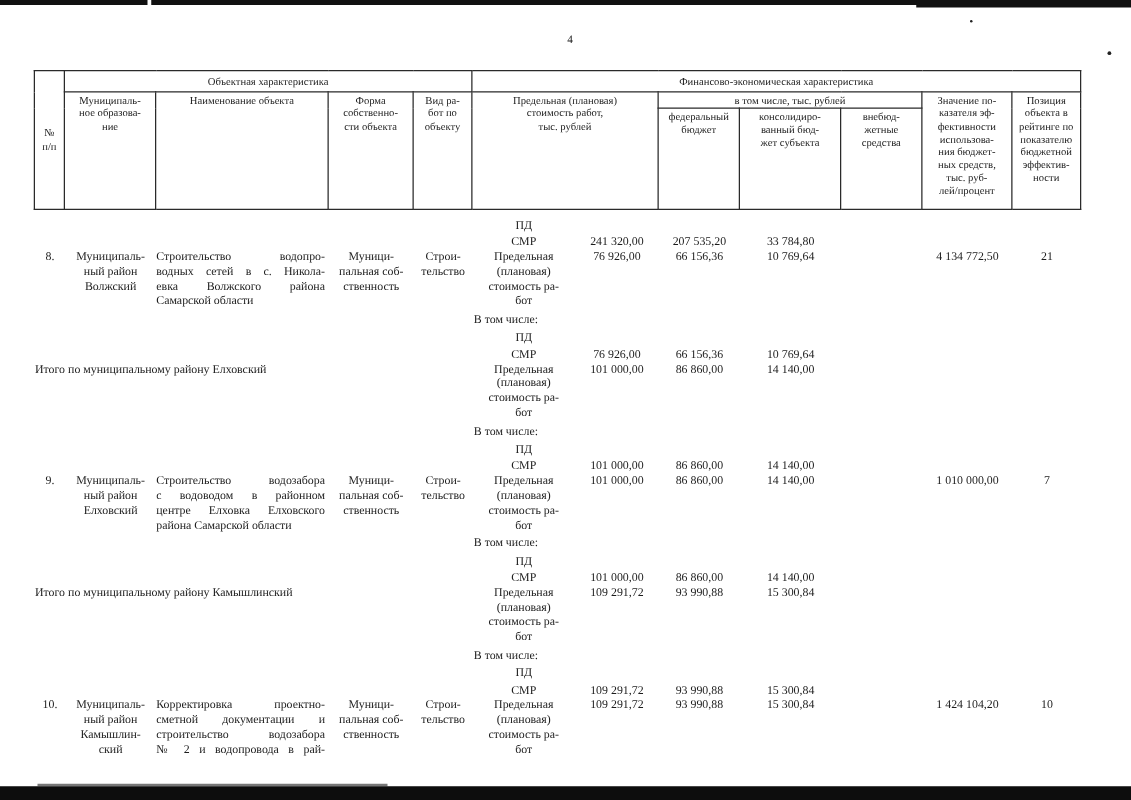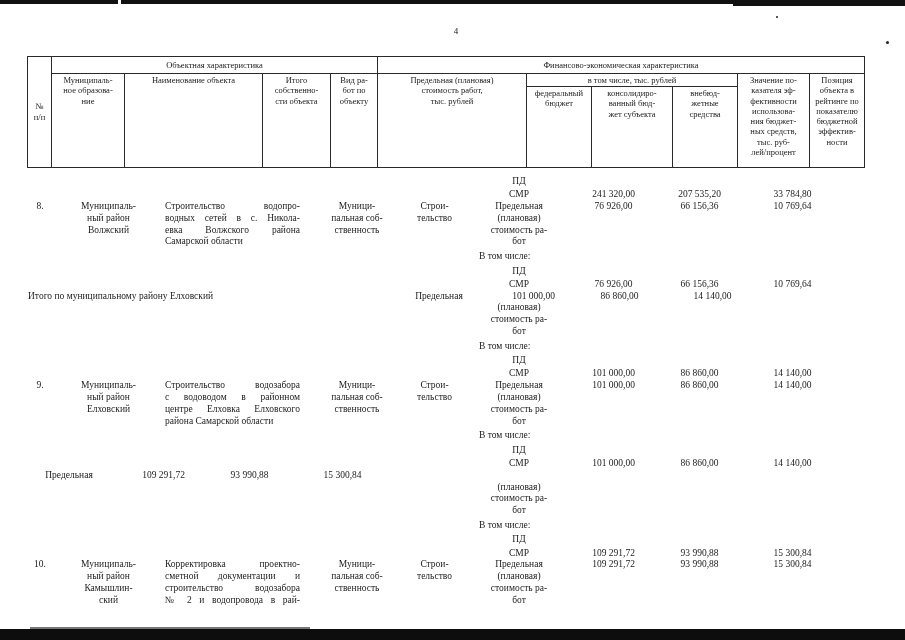--- a/index.html
+++ b/index.html
@@ -26,21 +26,21 @@
   table.hdr td{
     border:1px solid #2a2a2a;vertical-align:top;text-align:center;
     font-size:8.5px;line-height:10.3px;padding:1px 1px 0 1px;
     white-space:pre-line;overflow:hidden;
   }
   table.hdr tr.r1 td{vertical-align:middle;line-height:11px;padding:0 1px;}
   table.hdr td.numcell{vertical-align:top;}
 
   
   #tbody{position:absolute;left:28px;top:176px;width:838px;}
-  .bline{display:flex;height:11.8px;font-size:9.5px;line-height:11.8px;gap:20px;}
+  .bline{display:flex;height:11.8px;font-size:9.5px;line-height:11.8px;}
   .bline.gap-a{margin-top:3px;}
   .bline.gap-b{margin-top:2.5px;}
   .bline.gap-c{margin-top:1.5px;}
   .c{flex:0 0 auto;text-align:center;white-space:nowrap;box-sizing:border-box;}
   .c-name{text-align:justify;text-align-last:justify;white-space:normal;padding-right:3px;}
   .c-name.left{text-align:center;text-align-last:left;}
   .c-itogo{text-align:left;padding-left:0;}
   .al-left{text-align:left;padding-left:1px;}
 </style>
 </head>
@@ -77,21 +77,21 @@
       <td rowspan="3" class="numcell">№
 п/п</td>
       <td colspan="4">Объектная характеристика</td>
       <td colspan="6">Финансово-экономическая характеристика</td>
     </tr>
     <tr style="height:13px">
       <td rowspan="2">Муниципаль-
 ное образова-
 ние</td>
       <td rowspan="2">Наименование объекта</td>
-      <td rowspan="2">Итого
+      <td rowspan="2">Форма
 собственно-
 сти объекта</td>
       <td rowspan="2">Вид ра-
 бот по
 объекту</td>
       <td rowspan="2">Предельная (плановая)
 стоимость работ,
 тыс. рублей</td>
       <td colspan="3" style="vertical-align:middle">в том числе, тыс. рублей</td>
       <td rowspan="2">Значение по-
@@ -436,20 +436,21 @@
         <span class="c c-work" style="width: 47px;"></span>
         <span class="c c-label" style="width: 82px;">СМР</span>
         <span class="c c-v1" style="width: 67px;">101 000,00</span>
         <span class="c c-v2" style="width: 65px;">86 860,00</span>
         <span class="c c-v3" style="width: 81px;">14 140,00</span>
         <span class="c c-v4" style="width: 65px;"></span>
         <span class="c c-eff" style="width: 72px;"></span>
         <span class="c c-pos" style="width: 55px;"></span>
       </div>
       <div class="bline">
+        <span class="c c-itogo" style="width: 350px;">Итого по муниципальному району Камышлинский</span>
         <span class="c c-label" style="width: 82px;">Предельная</span>
         <span class="c c-v1" style="width: 67px;">109 291,72</span>
         <span class="c c-v2" style="width: 65px;">93 990,88</span>
         <span class="c c-v3" style="width: 81px;">15 300,84</span>
         <span class="c c-v4" style="width: 65px;"></span>
         <span class="c c-eff" style="width: 72px;"></span>
         <span class="c c-pos" style="width: 55px;"></span>
       </div>
       <div class="bline">
         <span class="c c-num" style="width: 24px;"></span>

